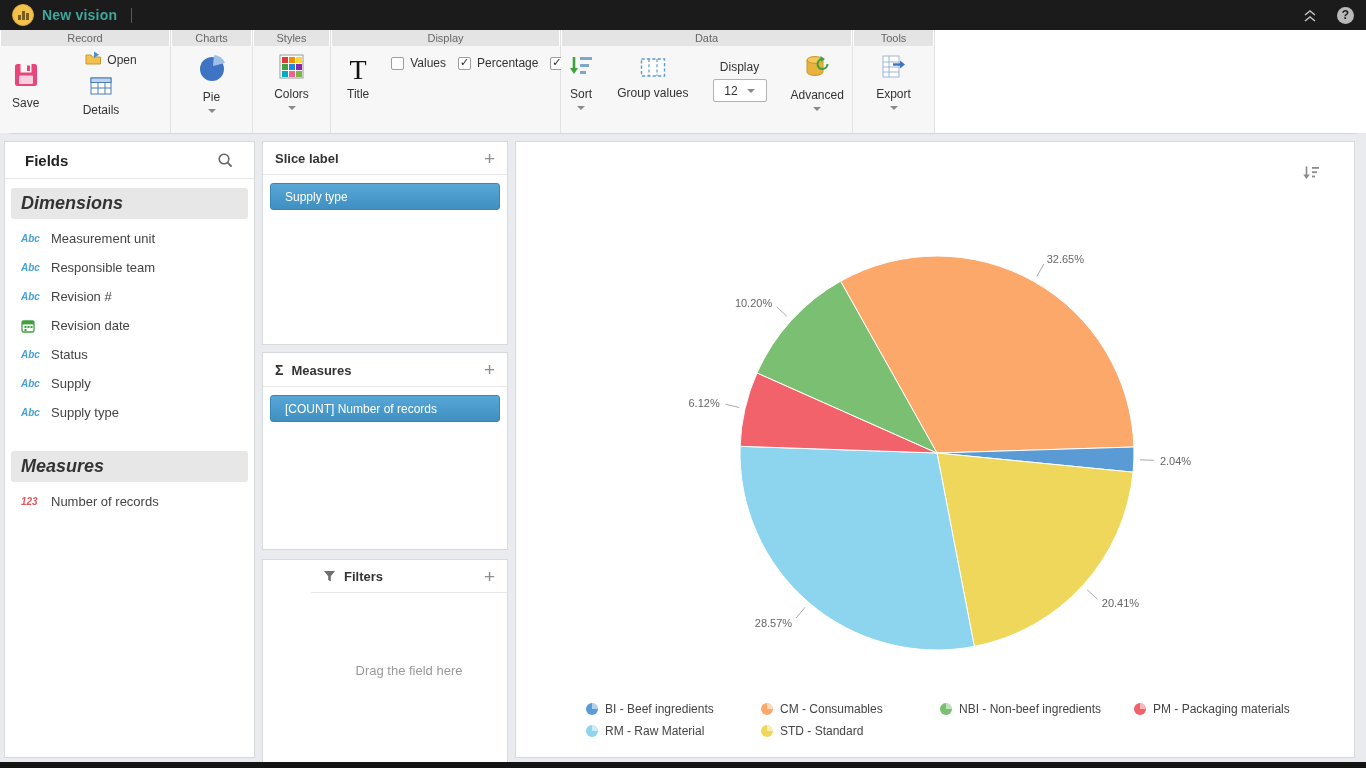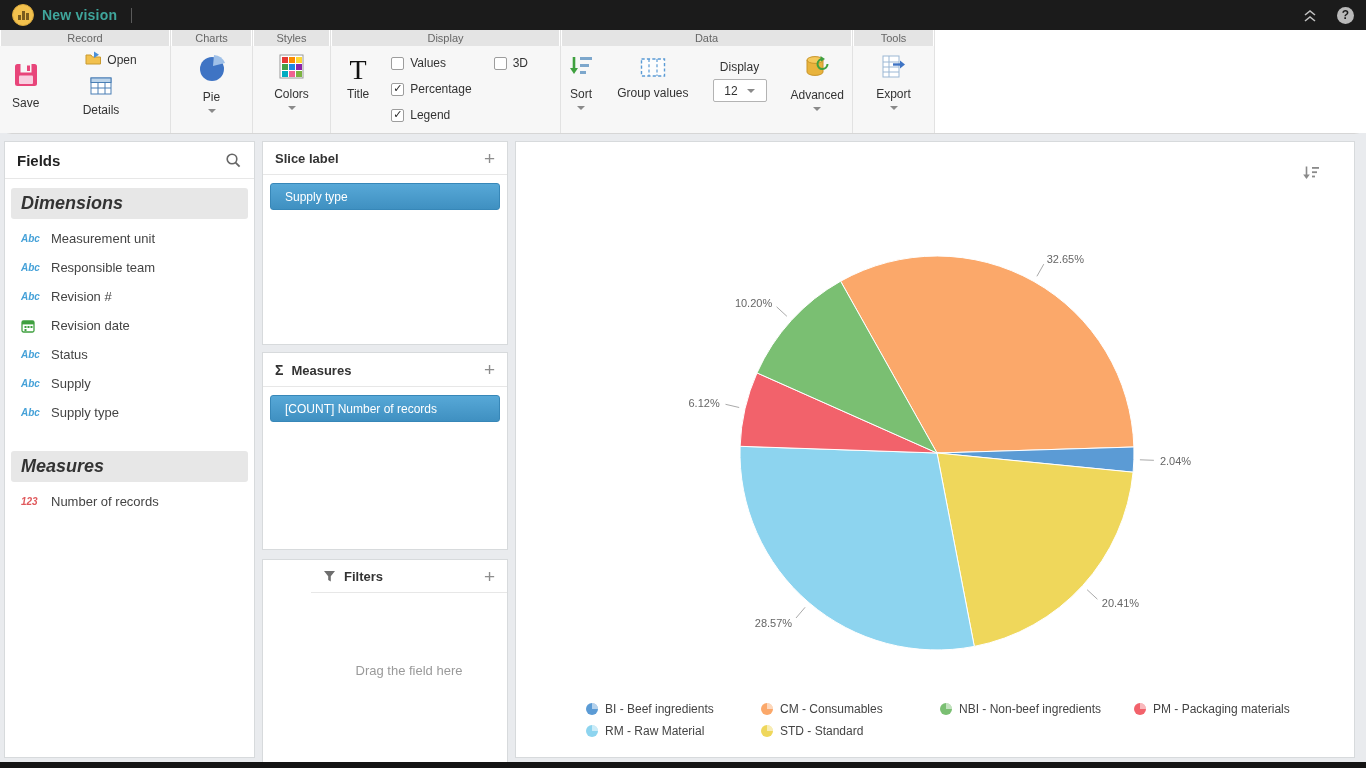--- a/index.html
+++ b/index.html
@@ -24,36 +24,36 @@
                   color:#666; font-size:11px; line-height:16px; text-align:center; }
   .rgroup-body { display:flex; align-items:flex-start; justify-content:center; padding:8px 6px 4px;
                  height:calc(100% - 16px); }
   .rbtn { display:flex; flex-direction:column; align-items:center; gap:4px; cursor:pointer; }
   .rbtn-inline { display:flex; flex-direction:row; align-items:center; gap:5px; cursor:pointer;padding-left:20px; }
   .rlabel { font-size:12px; color:#333; white-space:nowrap; }
   .caret { width:0; height:0; border-left:4px solid transparent; border-right:4px solid transparent;
            border-top:4px solid #8a8a8a; margin-top:1px; }
   .record-col { display:flex; flex-direction:column; align-items:center; gap:8px; margin-top:-3px; }
   .title-glyph { font-family:"Liberation Serif","DejaVu Serif",serif; font-size:28px; line-height:26px; color:#111; }
-  .cb-col { display:flex; flex-direction:column; gap:12px; margin-top:2px; }
+  .cb-col { display:flex; flex-direction:row; gap:12px; margin-top:2px; }
   .cb { display:flex; align-items:center; gap:6px; font-size:12px; color:#333; cursor:pointer; }
   .cb-box { width:13px; height:13px; background:#fff; border:1px solid #9d9d9d; border-radius:2px;
             display:inline-flex; align-items:center; justify-content:center; font-size:11px; color:#222; }
   .cb-box.checked::after { content:"✓"; margin-top:-1px; }
   .display-count { display:flex; flex-direction:column; align-items:center; gap:5px; margin-top:6px; }
   .display-label { font-size:12px; color:#333; }
   .select { width:54px; height:23px; background:#fff; border:1px solid #b3b3b3; border-radius:2px;
             display:flex; align-items:center; justify-content:center; gap:9px; font-size:12px; color:#333; cursor:pointer; }
   .ribbon-filler { flex:1; background:#fff; }
 
   
   .panel { position:absolute; background:#fff; border:1px solid #d7dadc; }
   #fields-panel { left:4px; top:141px; width:251px; height:617px; }
   .fields-header { display:flex; align-items:center; justify-content:space-between;
-                   padding:10px 12px 9px; border-bottom:1px solid #e7e7e7; }
+                   padding:10px 20px 9px; border-bottom:1px solid #e7e7e7; }
   .fields-title { font-size:15px; font-weight:bold; color:#222; }
   .section-bar { margin:9px 6px 5px; background:#e7e7e7; border-radius:3px; padding:5px 10px;
                  font-size:18px; font-style:italic; font-weight:bold; color:#333; }
   .field-row { display:flex; align-items:center; gap:7px; padding:7px 20px 7px 16px;
                font-size:13px; color:#444; cursor:pointer; }
   .field-prefix { font-size:10px; font-style:italic; font-weight:bold; color:#45a1d8; min-width:23px; }
   .field-prefix.measure { color:#e0595c; }
   .prefix-icon { min-width:23px; display:flex; }
 
   .card { position:absolute; left:262px; width:246px; background:#fff; border:1px solid #d7dadc; }

